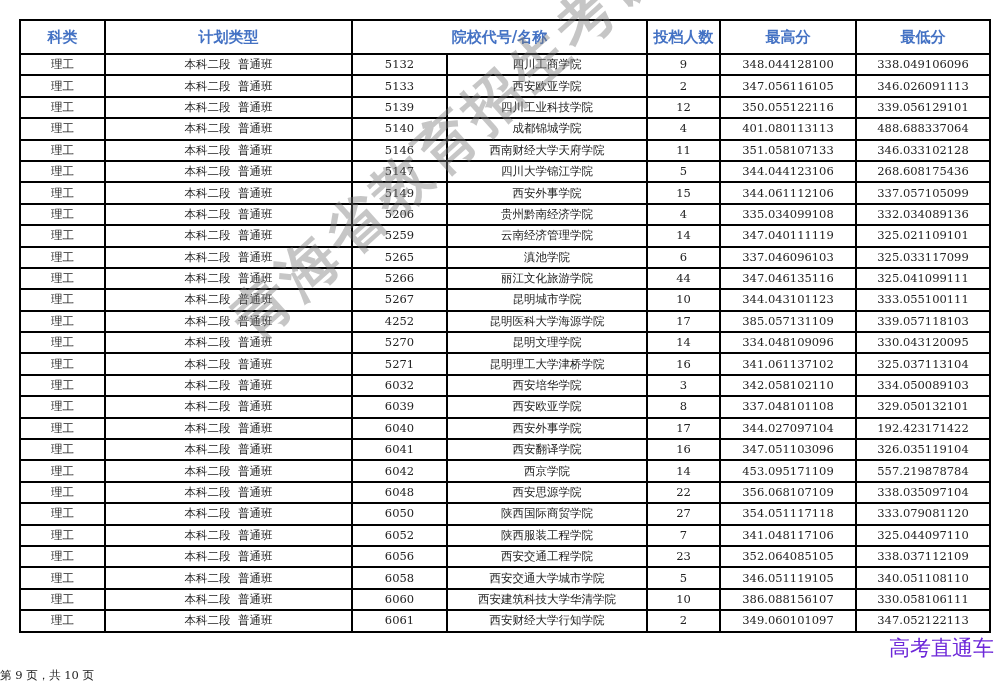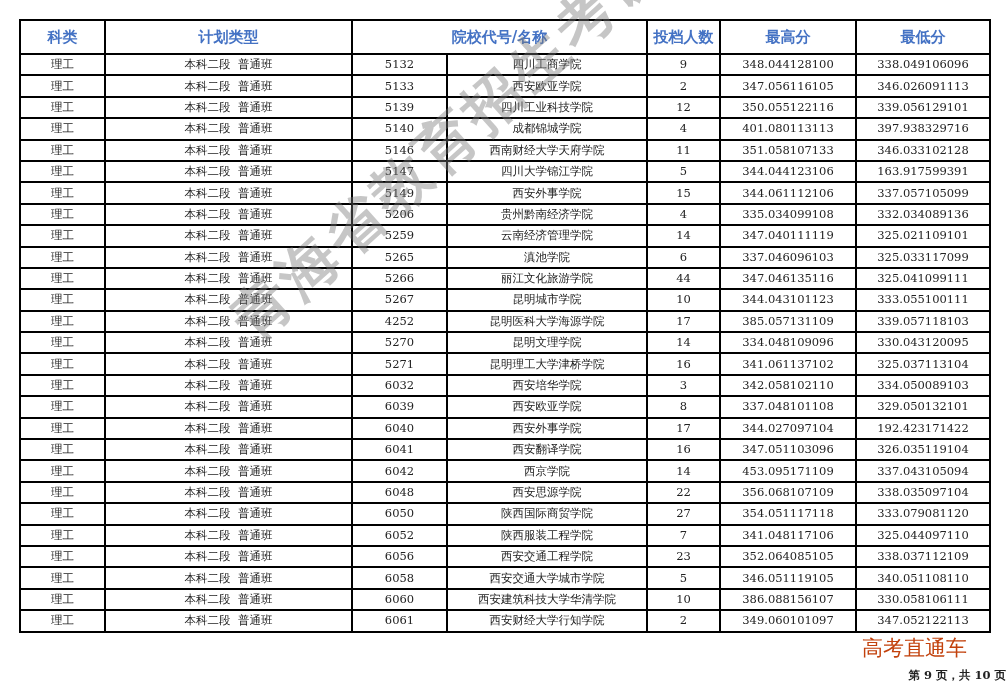--- a/index.html
+++ b/index.html
@@ -3,22 +3,22 @@
 <meta charset="utf-8">
 <style>
   html, body { margin: 0; padding: 0; background: #ffffff; }
   body { width: 1006px; height: 687px; position: relative; overflow: hidden; font-family: "DejaVu Serif", "Liberation Serif", serif; }
   .table-wrap { position: absolute; left: 19px; top: 19px; width: 836px; }
   table { border-collapse: collapse; width: 970px; table-layout: fixed; }
   th, td { border: 2px solid #000; text-align: center; padding: 0; overflow: hidden; white-space: nowrap; }
   th { height: 32px; color: #4472c4; font-family: "DejaVu Sans", "Liberation Sans", sans-serif; font-weight: bold; font-size: 15px; }
   td { height: 19.4px; font-size: 11.5px; color: #222; line-height: 19px; }
   .watermark { position: absolute; left: 215px; top: 300px; font-family: "DejaVu Sans", "Liberation Sans", sans-serif; font-size: 58px; font-weight: bold; color: rgba(120,120,120,0.42); transform: rotate(-42deg); transform-origin: left top; white-space: nowrap; pointer-events: none; letter-spacing: 4px; }
-  .brand { position: absolute; right: 39px; top: 634px; font-family: "DejaVu Sans", "Liberation Sans", sans-serif; font-size: 21px; color: #c2410c; }
-  .pager { position: absolute; left: 0; width: 1006px; top: 668px; text-align: right; font-size: 11.5px; color: #222; font-weight: bold; }
+  .brand { position: absolute; right: 12px; top: 634px; font-family: "DejaVu Sans", "Liberation Sans", sans-serif; font-size: 21px; color: #6d28d9; }
+  .pager { position: absolute; left: 0; width: 1006px; top: 668px; text-align: left; font-size: 11.5px; color: #222; }
 </style>
 </head>
 <body>
 
 <div class="table-wrap">
   <table>
     <colgroup>
       <col style="width:85px">
         <col style="width:247px">
         <col style="width:95px">
@@ -65,39 +65,39 @@
           <td>350.055122116</td>
           <td>339.056129101</td>
         </tr>
         <tr>
           <td>理工</td>
           <td style="white-space: pre;">本科二段  普通班</td>
           <td>5140</td>
           <td>成都锦城学院</td>
           <td>4</td>
           <td>401.080113113</td>
-          <td>397.938329716</td>
+          <td>488.688337064</td>
         </tr>
         <tr>
           <td>理工</td>
           <td style="white-space: pre;">本科二段  普通班</td>
           <td>5146</td>
           <td>西南财经大学天府学院</td>
           <td>11</td>
           <td>351.058107133</td>
           <td>346.033102128</td>
         </tr>
         <tr>
           <td>理工</td>
           <td style="white-space: pre;">本科二段  普通班</td>
           <td>5147</td>
           <td>四川大学锦江学院</td>
           <td>5</td>
           <td>344.044123106</td>
-          <td>163.917599391</td>
+          <td>268.608175436</td>
         </tr>
         <tr>
           <td>理工</td>
           <td style="white-space: pre;">本科二段  普通班</td>
           <td>5149</td>
           <td>西安外事学院</td>
           <td>15</td>
           <td>344.061112106</td>
           <td>337.057105099</td>
         </tr>
@@ -209,21 +209,21 @@
           <td>347.051103096</td>
           <td>326.035119104</td>
         </tr>
         <tr>
           <td>理工</td>
           <td style="white-space: pre;">本科二段  普通班</td>
           <td>6042</td>
           <td>西京学院</td>
           <td>14</td>
           <td>453.095171109</td>
-          <td>337.043105094</td>
+          <td>557.219878784</td>
         </tr>
         <tr>
           <td>理工</td>
           <td style="white-space: pre;">本科二段  普通班</td>
           <td>6048</td>
           <td>西安思源学院</td>
           <td>22</td>
           <td>356.068107109</td>
           <td>338.035097104</td>
         </tr>

